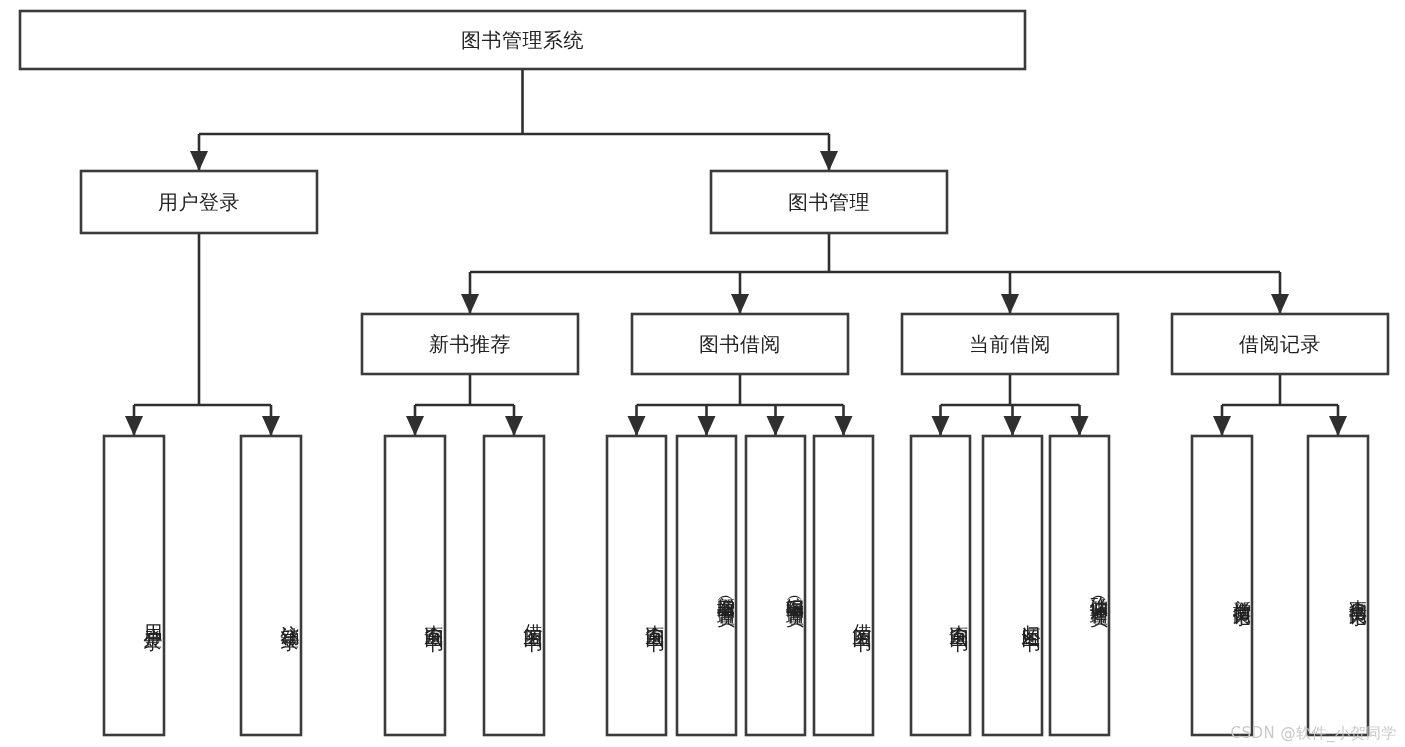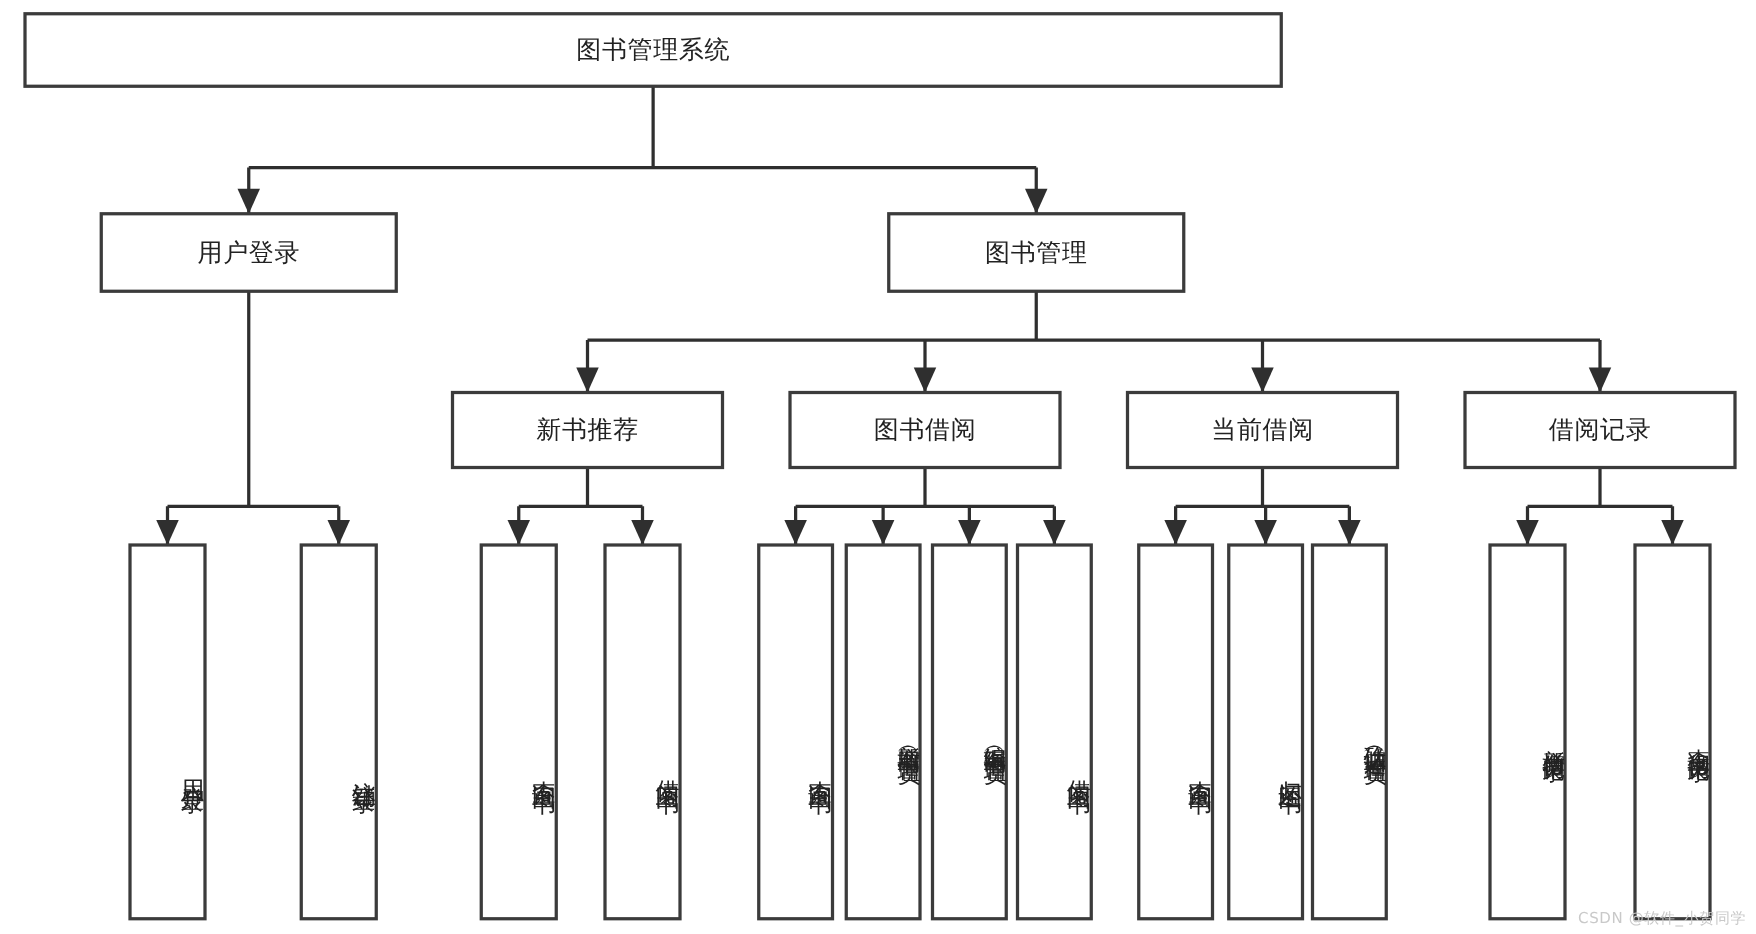--- a/index.html
+++ b/index.html
@@ -64,21 +64,21 @@
     color: #222222;
     letter-spacing: 3px;
     white-space: nowrap;
     pointer-events: none;
   }
   .watermark {
     position: absolute;
     right: 8px;
     bottom: 4px;
     font-family: "DejaVu Sans", "Liberation Sans", sans-serif;
-    font-size: 12px;
+    font-size: 15px;
     color: #c9c9c9;
     white-space: nowrap;
     letter-spacing: 0.5px;
   }
 </style>
 </head>
 <body>
 
 <div id="diagram-root">
 

